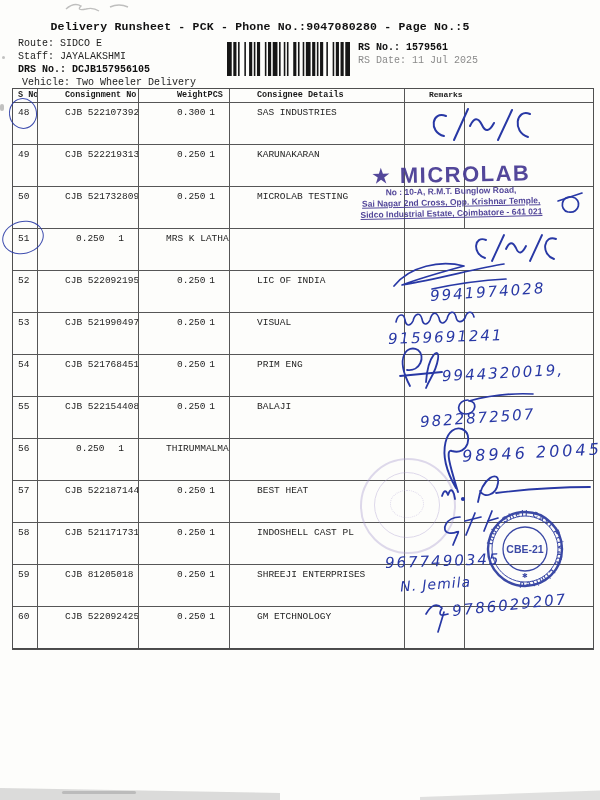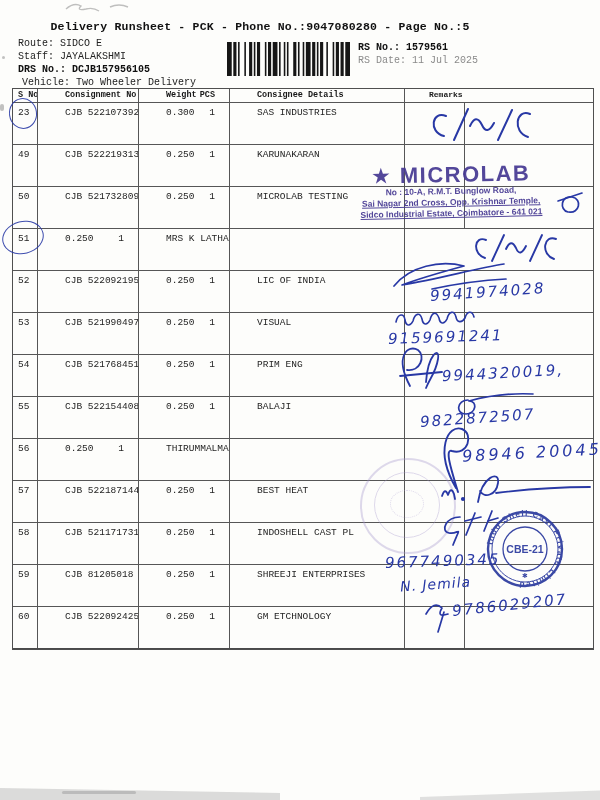--- a/index.html
+++ b/index.html
@@ -16,21 +16,21 @@
   
   .barcode{top:42px;left:227px;width:123px;height:34px;}
   
   .runsheet{top:88px;left:12px;width:580px;border:1px solid #4f4f4f;background:transparent;}
   .trow{display:grid;grid-template-columns:25px 79px 69px 153px 38px 1fr;border-bottom:1px solid #565656;gap:22px;}
   .trow:last-child{border-bottom:1px solid #4a4a4a;}
   .thead{height:13px;font-size:8.5px;font-weight:bold;color:#191919;}
   .tbody-row{height:41px;font-size:9.5px;color:#242424;}
   .cell{border-right:1px solid #565656;padding:1px 2px 0 5px;overflow:hidden;white-space:pre;}
   .cell:last-child{border-right:none;}
-  .cell-wp{display:flex;justify-content:space-between;padding-right:14px;}
+  .cell-wp{display:flex;justify-content:space-between;padding-right:14px;margin-left:11px;}
   .tbody-row .cell{padding-top:4px;}
   .head-seal{padding-left:18px;}
   .head-remarks{padding-left:2px;font-size:8px;}
   .hw{font-family:"DejaVu Sans",sans-serif;font-style:italic;color:#2838a5;white-space:pre;}
   .sig-svg{stroke:#2838a5;fill:none;stroke-linecap:round;stroke-linejoin:round;}
   .circle-mark{border:1.6px solid #2838a5;border-radius:50%;opacity:.9;}
   .microlab{top:164px;left:350px;width:202px;text-align:center;color:#473a93;transform:rotate(-1.2deg);opacity:.93;
             font-family:"Liberation Sans","DejaVu Sans",sans-serif;}
   .microlab .big{font-size:22px;font-weight:bold;letter-spacing:1.5px;line-height:22px;}
   .microlab .small{font-size:8.5px;font-weight:bold;line-height:11px;}
@@ -90,21 +90,21 @@
 
   <div class="abs runsheet" id="runsheet">
       <div class="trow thead">
         <div class="cell ">S No</div>
         <div class="cell ">Consignment No</div>
         <div class="cell cell-wp"><span>Weight</span><span>PCS</span></div>
         <div class="cell ">Consignee Details</div>
         <div class="cell head-remarks">Remarks</div>
       </div>
       <div class="trow tbody-row">
-        <div class="cell ">23</div>
+        <div class="cell ">48</div>
         <div class="cell ">CJB 522107392</div>
         <div class="cell cell-wp"><span>0.300</span><span>1</span></div>
         <div class="cell ">SAS INDUSTRIES</div>
         <div class="cell "></div>
         <div class="cell "></div>
       </div>
       <div class="trow tbody-row">
         <div class="cell ">49</div>
         <div class="cell ">CJB 522219313</div>
         <div class="cell cell-wp"><span>0.250</span><span>1</span></div>

